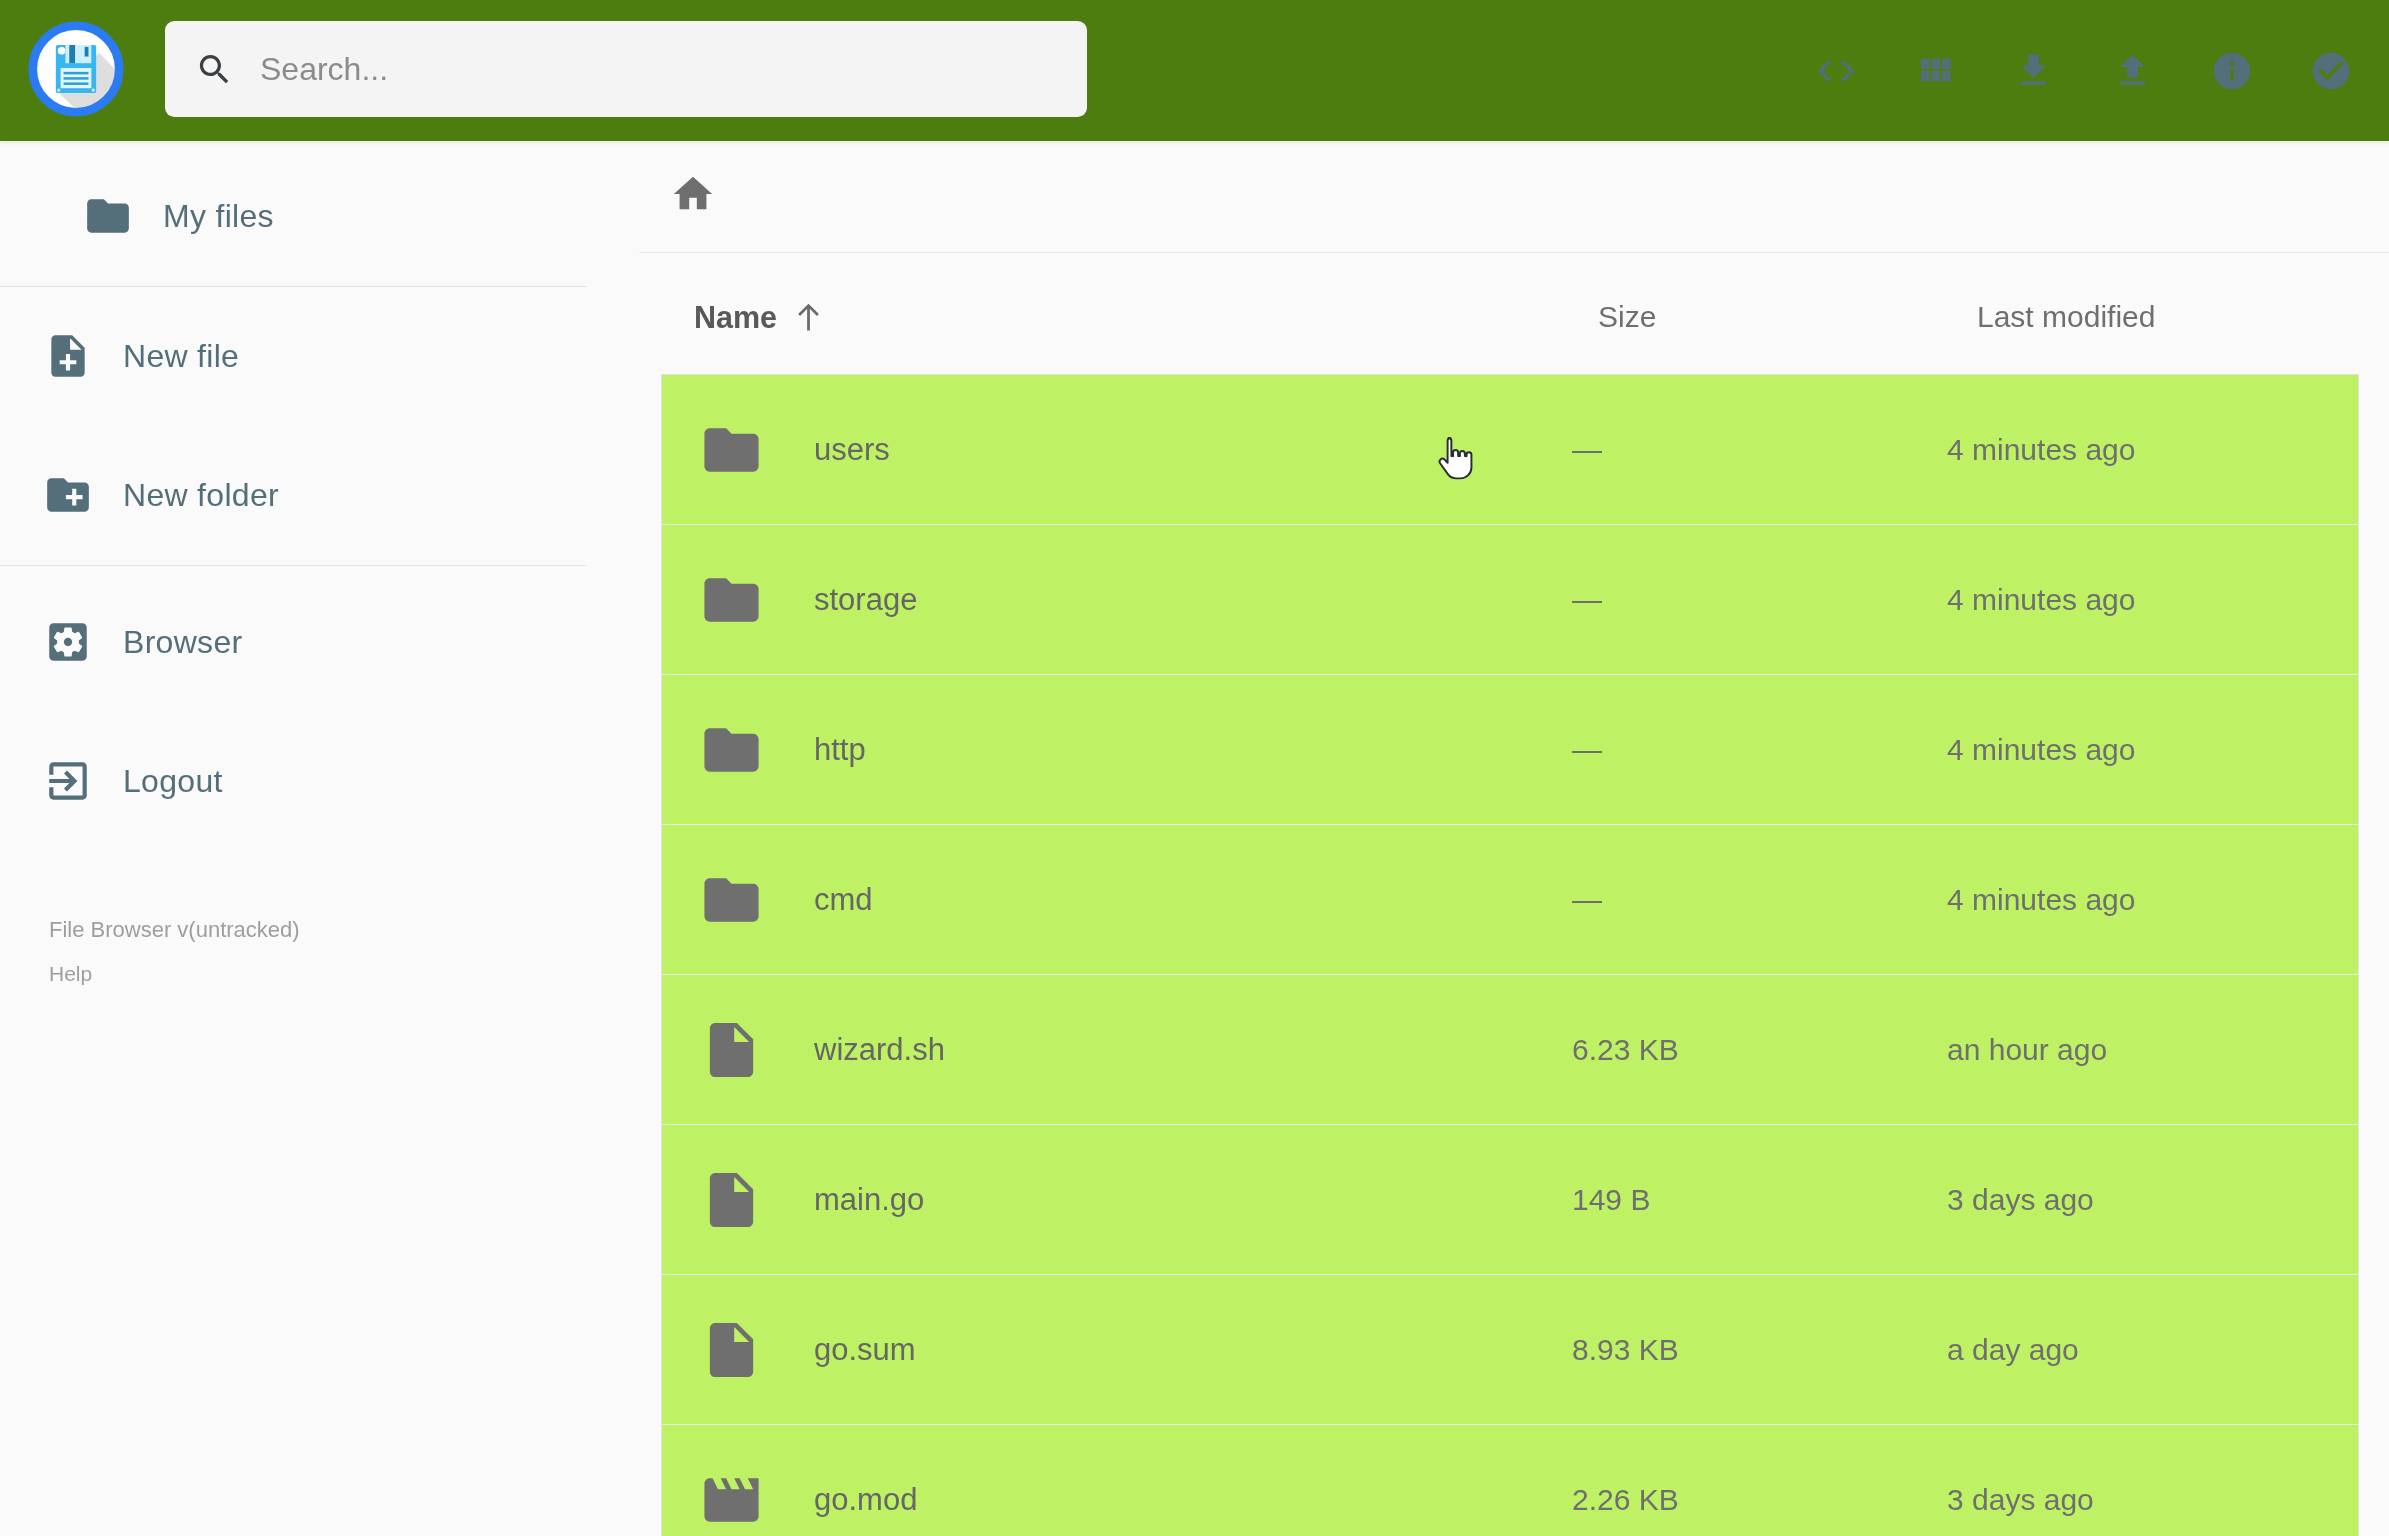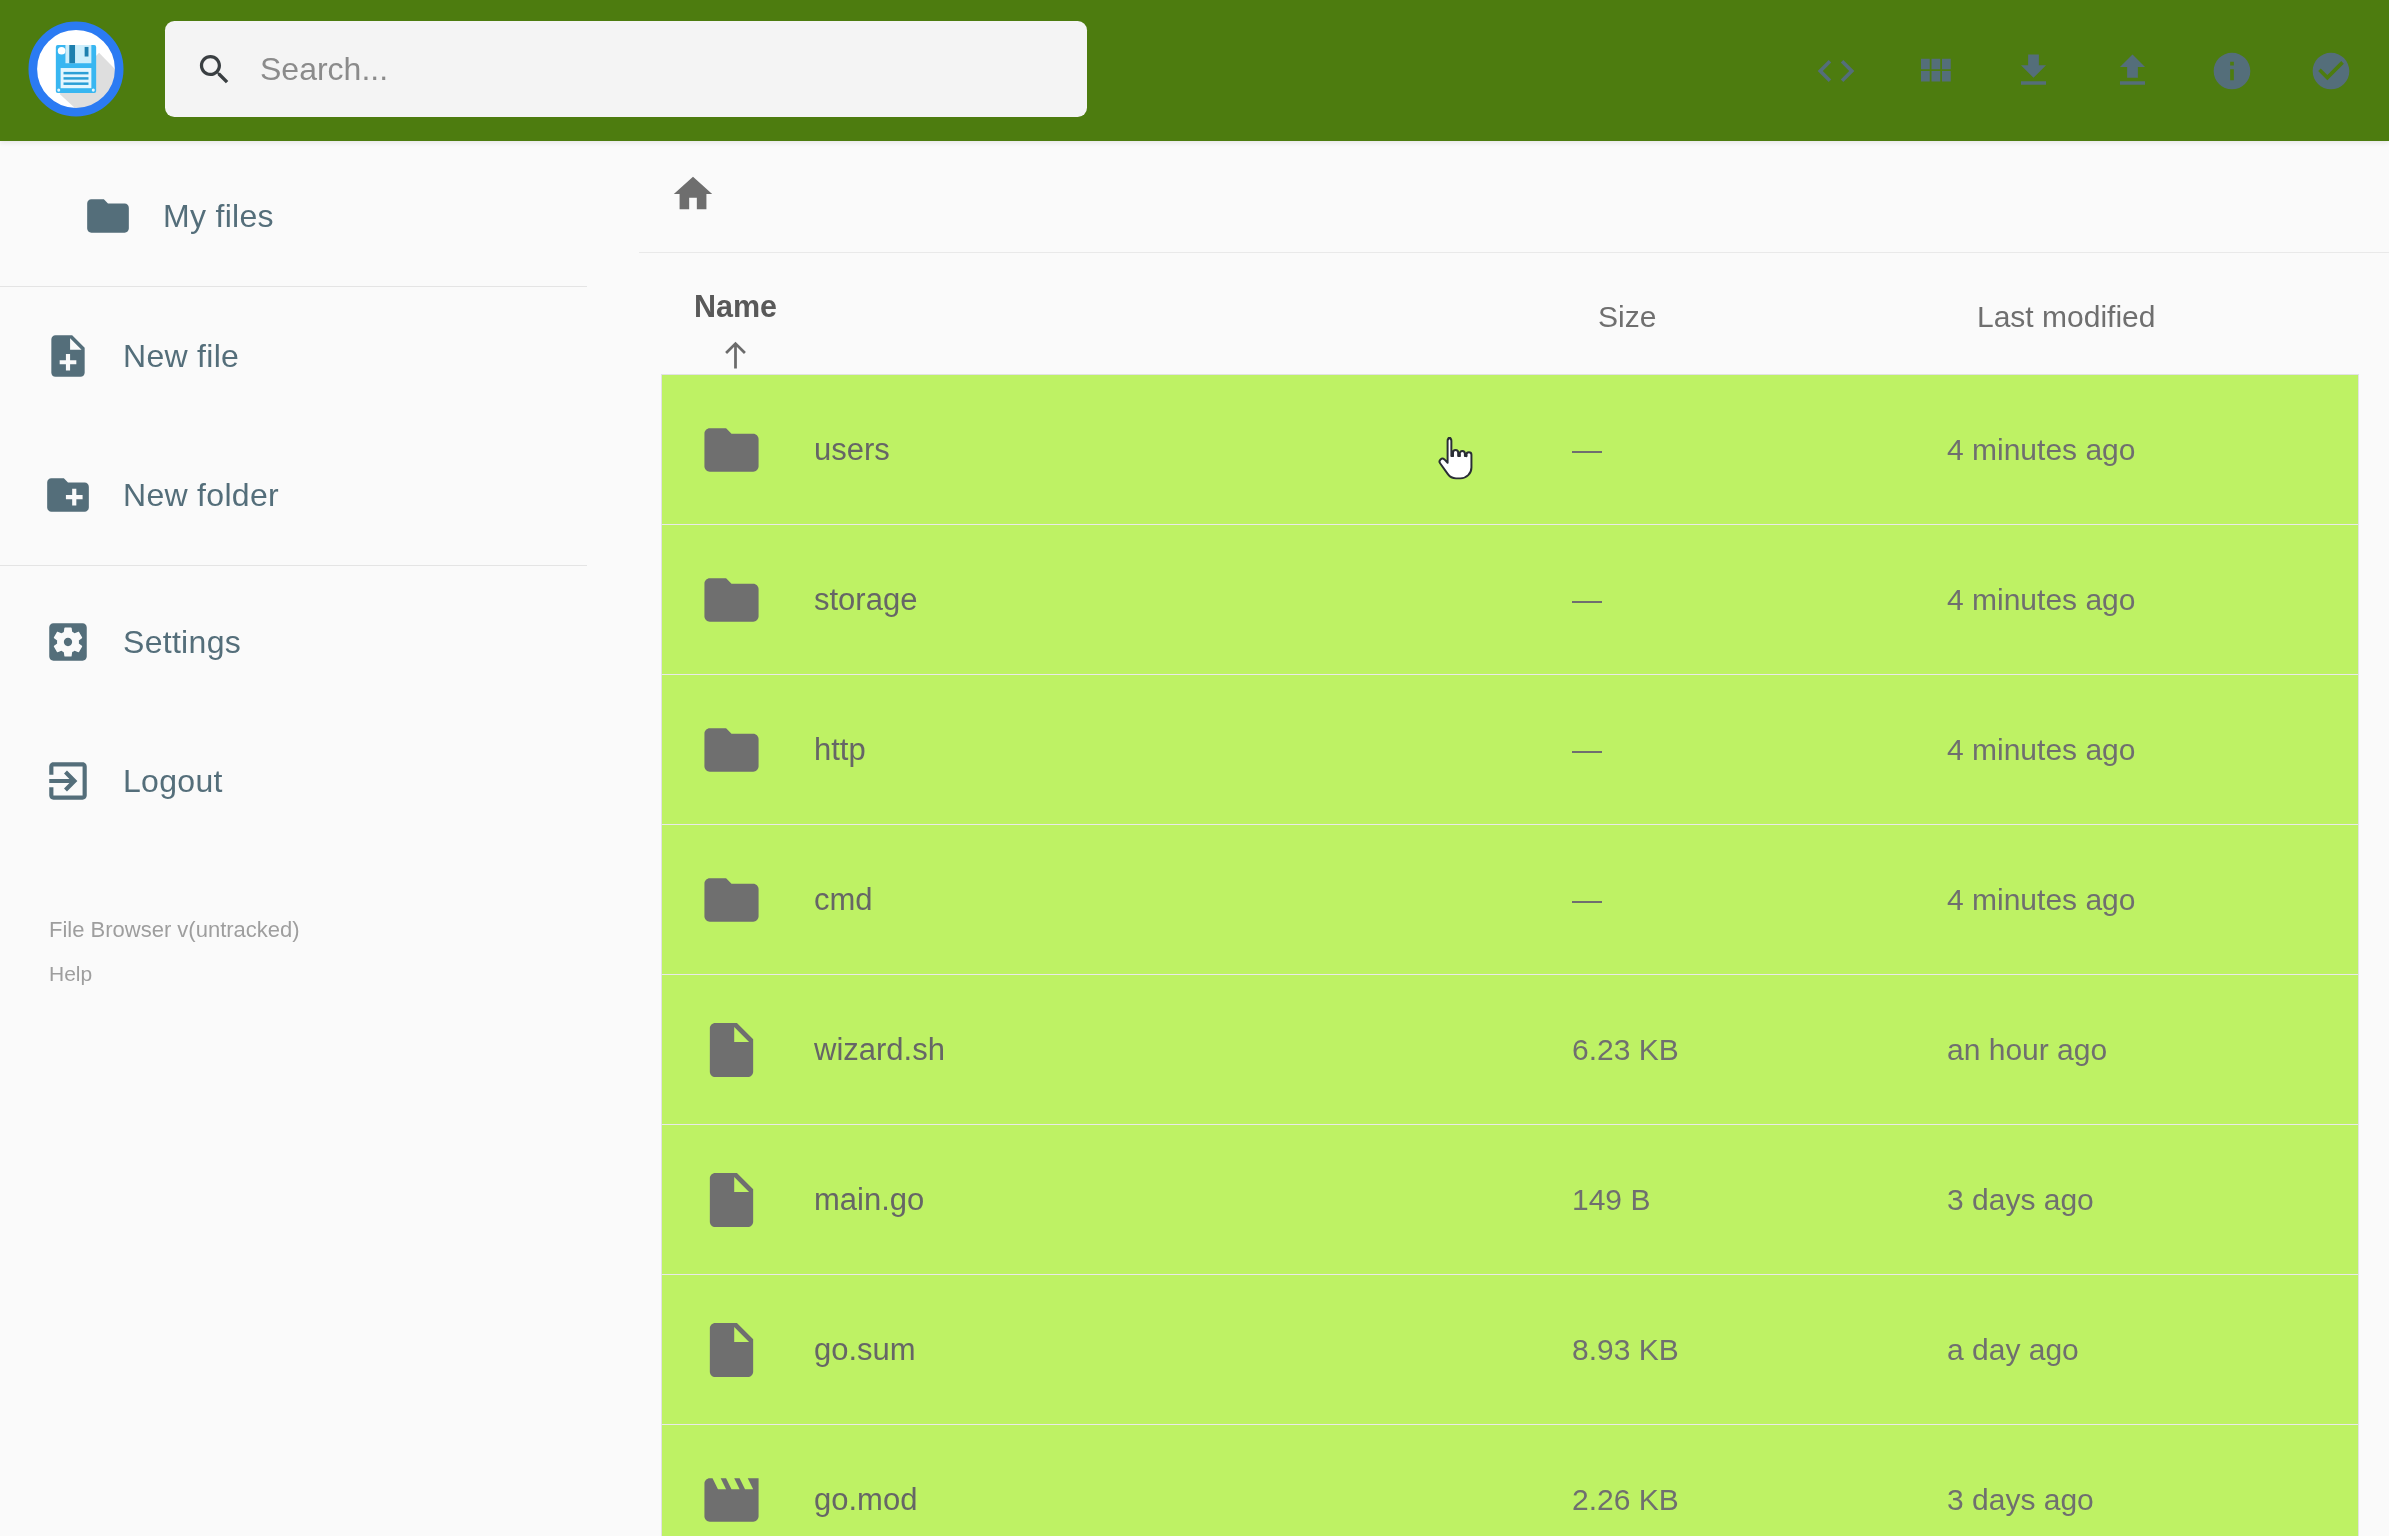--- a/index.html
+++ b/index.html
@@ -70,21 +70,21 @@
     position:absolute; left:83px; top:30px; width:46px; height:46px;
     background:none; border:none; padding:0; cursor:pointer;
   }
   .crumb-div {
     position:absolute; left:52px; right:0; top:111px;
     border:none; border-top:0.9px solid #e9e9e9;
   }
   .list-header { position:absolute; left:0; right:0; top:148px; height:56px; }
   .col-name {
     position:absolute; left:107px; top:0; height:56px;
-    display:flex; align-items:center; gap:12px; cursor:pointer;flex-direction:column;
+    display:flex; align-items:center; gap:12px; cursor:pointer;
   }
   .col-name span { font-size:30.5px; font-weight:bold; color:#595959; }
   .col-size, .col-mod {
     position:absolute; top:0; height:56px; display:flex; align-items:center;
     font-size:30px; color:#6f6f6f; cursor:pointer;margin-left:31px;
   }
   .col-size { left:980px; }
   .col-mod  { left:1359px; }
 
   .card {
@@ -230,21 +230,21 @@
   </div>
 
   <hr class="side-div second">
 
   <div class="side-item">
     <span>
       <svg width="50" height="50" viewBox="0 0 24 24" fill="#546e7a">
         <path d="M12 10c-1.1 0-2 .9-2 2s.9 2 2 2 2-.9 2-2-.9-2-2-2zm7-7H5c-1.11 0-2 .9-2 2v14c0 1.1.89 2 2 2h14c1.11 0 2-.9 2-2V5c0-1.1-.89-2-2-2zm-1.75 9c0 .23-.02.46-.05.68l1.48 1.16c.13.11.17.3.08.45l-1.4 2.42c-.09.15-.27.21-.43.15l-1.74-.7c-.36.28-.76.51-1.18.69l-.26 1.85c-.03.17-.18.3-.35.3h-2.8c-.17 0-.32-.13-.35-.29l-.26-1.85c-.43-.18-.82-.41-1.18-.69l-1.74.7c-.16.06-.34 0-.43-.15l-1.4-2.42c-.09-.15-.05-.34.08-.45l1.48-1.16c-.03-.23-.05-.46-.05-.69 0-.23.02-.46.05-.68l-1.48-1.16c-.13-.11-.17-.3-.08-.45l1.4-2.42c.09-.15.27-.21.43-.15l1.74.7c.36-.28.76-.51 1.18-.69l.26-1.85c.03-.17.18-.3.35-.3h2.8c.17 0 .32.13.35.29l.26 1.85c.43.18.82.41 1.18.69l1.74-.7c.16-.06.34 0 .43.15l1.4 2.42c.09.15.05.34-.08.45l-1.48 1.16c.03.23.05.46.05.69z"></path>
       </svg>
     </span>
-    <span class="lbl">Settings</span>
+    <span class="lbl">Browser</span>
   </div>
 
   <div class="side-item">
     <span>
       <svg width="50" height="50" viewBox="0 0 24 24" fill="#546e7a">
         <path d="M10.09 15.59L11.5 17l5-5-5-5-1.41 1.41L12.67 11H3v2h9.67l-2.58 2.59zM19 3H5c-1.11 0-2 .9-2 2v4h2V5h14v14H5v-4H3v4c0 1.1.89 2 2 2h14c1.1 0 2-.9 2-2V5c0-1.1-.9-2-2-2z"></path>
       </svg>
     </span>
     <span class="lbl">Logout</span>
   </div>

